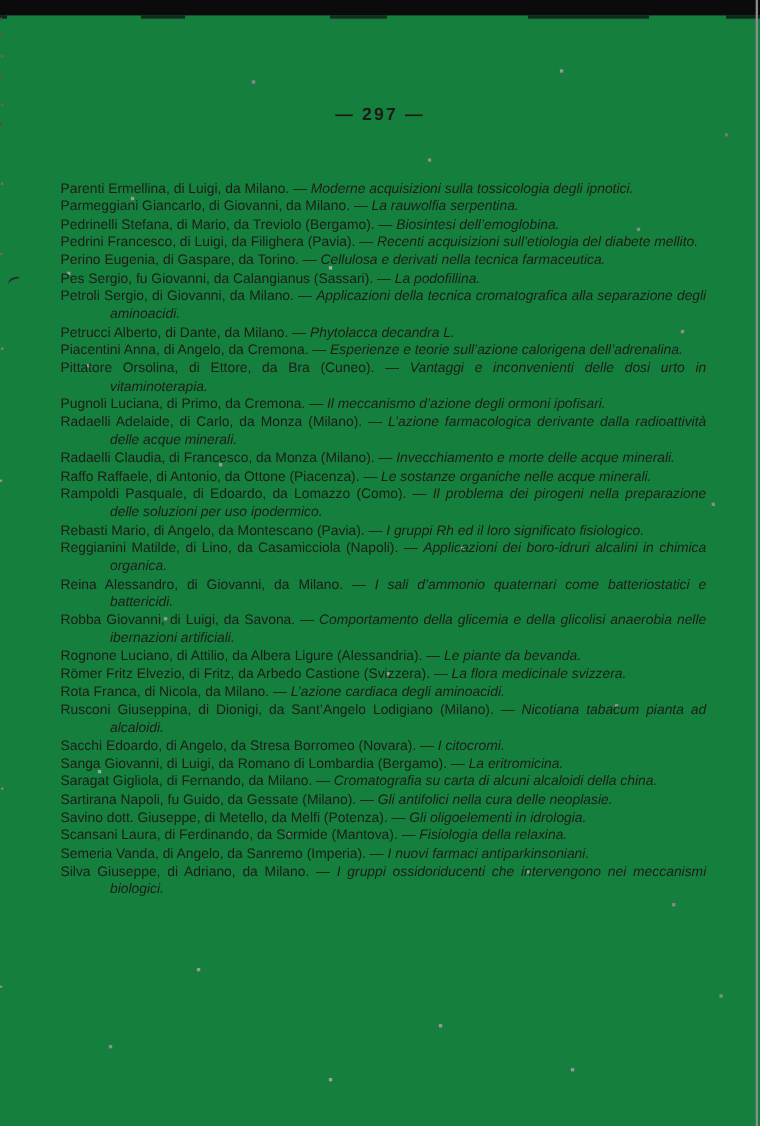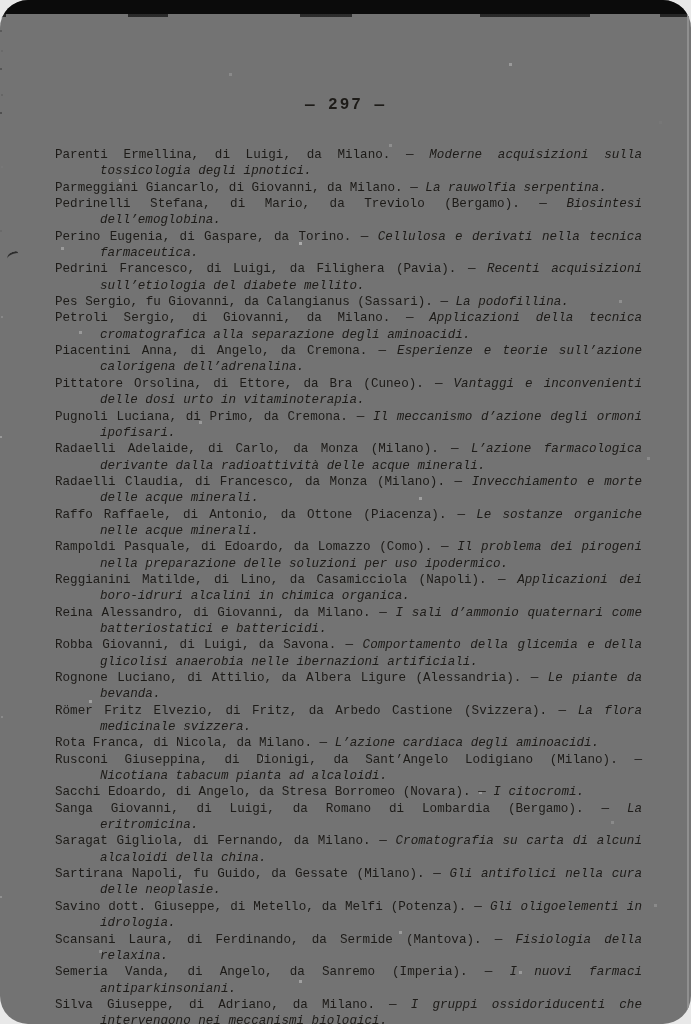--- a/index.html
+++ b/index.html
@@ -4,25 +4,24 @@
 <style>
   html, body {
     margin: 0;
     padding: 0;
     background: #e8e8e8;
   }
   .page {
     position: relative;
     width: 691px;
     height: 1024px;
-    background: #737373;
+    background: #15803d;
     overflow: hidden;
-    font-family: Liberation Mono, monospace;
+    font-family: Liberation Sans, sans-serif;
     color: #1d1b18;
-    border-radius: 28px;
   }
   
   .scan-top-band {
     position: absolute;
     top: 0; left: 0;
     width: 691px; height: 14px;
     background: #0b0b0b;
   }
   .scan-top-band::after {
     content: "";
@@ -89,21 +88,21 @@
     top: 96px; left: 0;
     width: 691px;
     text-align: center;
     font-size: 16px;
     font-weight: 700;
     letter-spacing: 2px;
     color: #1d1b18;
   }
   .entries {
     position: absolute;
-    top: 147px;
+    top: 163px;
     left: 55px;
     width: 587px;
     font-size: 12.6px;
     line-height: 16.35px;
     text-align: justify;
   }
   .entry {
     margin: 0;
     padding-left: 45px;
     text-indent: -45px;
@@ -125,45 +124,47 @@
 
   <div class="page-number">— 297 —</div>
 
   <div class="entries">
     <p class="entry"><span class="entry-name">Parenti Ermellina, di Luigi, da Milano.</span><span class="entry-dash"> — </span><span class="entry-title">Moderne acquisizioni sulla tossicologia degli ipnotici.</span></p>
 
     <p class="entry"><span class="entry-name">Parmeggiani Giancarlo, di Giovanni, da Milano.</span><span class="entry-dash"> — </span><span class="entry-title">La rauwolfia serpentina.</span></p>
 
     <p class="entry"><span class="entry-name">Pedrinelli Stefana, di Mario, da Treviolo (Bergamo).</span><span class="entry-dash"> — </span><span class="entry-title">Biosintesi dell’emoglobina.</span></p>
 
+    <p class="entry"><span class="entry-name">Pedrini Francesco, di Luigi, da Filighera (Pavia).</span><span class="entry-dash"> — </span><span class="entry-title">Recenti acquisizioni sull’etiologia del diabete mellito.</span></p>
+
     <p class="entry"><span class="entry-name">Perino Eugenia, di Gaspare, da Torino.</span><span class="entry-dash"> — </span><span class="entry-title">Cellulosa e derivati nella tecnica farmaceutica.</span></p>
-
-    <p class="entry"><span class="entry-name">Pedrini Francesco, di Luigi, da Filighera (Pavia).</span><span class="entry-dash"> — </span><span class="entry-title">Recenti acquisizioni sull’etiologia del diabete mellito.</span></p>
 
     <p class="entry"><span class="entry-name">Pes Sergio, fu Giovanni, da Calangianus (Sassari).</span><span class="entry-dash"> — </span><span class="entry-title">La podofillina.</span></p>
 
     <p class="entry"><span class="entry-name">Petroli Sergio, di Giovanni, da Milano.</span><span class="entry-dash"> — </span><span class="entry-title">Applicazioni della tecnica cromatografica alla separazione degli aminoacidi.</span></p>
 
+    <p class="entry"><span class="entry-name">Petrucci Alberto, di Dante, da Milano.</span><span class="entry-dash"> — </span><span class="entry-title">Phytolacca decandra L.</span></p>
 
     <p class="entry"><span class="entry-name">Piacentini Anna, di Angelo, da Cremona.</span><span class="entry-dash"> — </span><span class="entry-title">Esperienze e teorie sull’azione calorigena dell’adrenalina.</span></p>
 
     <p class="entry"><span class="entry-name">Pittatore Orsolina, di Ettore, da Bra (Cuneo).</span><span class="entry-dash"> — </span><span class="entry-title">Vantaggi e inconvenienti delle dosi urto in vitaminoterapia.</span></p>
 
 
 
     <p class="entry"><span class="entry-name">Pugnoli Luciana, di Primo, da Cremona.</span><span class="entry-dash"> — </span><span class="entry-title">Il meccanismo d’azione degli ormoni ipofisari.</span></p>
 
     <p class="entry"><span class="entry-name">Radaelli Adelaide, di Carlo, da Monza (Milano).</span><span class="entry-dash"> — </span><span class="entry-title">L’azione farmacologica derivante dalla radioattività delle acque minerali.</span></p>
 
     <p class="entry"><span class="entry-name">Radaelli Claudia, di Francesco, da Monza (Milano).</span><span class="entry-dash"> — </span><span class="entry-title">Invecchiamento e morte delle acque minerali.</span></p>
 
     <p class="entry"><span class="entry-name">Raffo Raffaele, di Antonio, da Ottone (Piacenza).</span><span class="entry-dash"> — </span><span class="entry-title">Le sostanze organiche nelle acque minerali.</span></p>
 
     <p class="entry"><span class="entry-name">Rampoldi Pasquale, di Edoardo, da Lomazzo (Como).</span><span class="entry-dash"> — </span><span class="entry-title">Il problema dei pirogeni nella preparazione delle soluzioni per uso ipodermico.</span></p>
 
+    <p class="entry"><span class="entry-name">Rebasti Mario, di Angelo, da Montescano (Pavia).</span><span class="entry-dash"> — </span><span class="entry-title">I gruppi Rh ed il loro significato fisiologico.</span></p>
 
     <p class="entry"><span class="entry-name">Reggianini Matilde, di Lino, da Casamicciola (Napoli).</span><span class="entry-dash"> — </span><span class="entry-title">Applicazioni dei boro-idruri alcalini in chimica organica.</span></p>
 
     <p class="entry"><span class="entry-name">Reina Alessandro, di Giovanni, da Milano.</span><span class="entry-dash"> — </span><span class="entry-title">I sali d’ammonio quaternari come batteriostatici e battericidi.</span></p>
 
     <p class="entry"><span class="entry-name">Robba Giovanni, di Luigi, da Savona.</span><span class="entry-dash"> — </span><span class="entry-title">Comportamento della glicemia e della glicolisi anaerobia nelle ibernazioni artificiali.</span></p>
 
     <p class="entry"><span class="entry-name">Rognone Luciano, di Attilio, da Albera Ligure (Alessandria).</span><span class="entry-dash"> — </span><span class="entry-title">Le piante da bevanda.</span></p>
 
     <p class="entry"><span class="entry-name">Römer Fritz Elvezio, di Fritz, da Arbedo Castione (Svizzera).</span><span class="entry-dash"> — </span><span class="entry-title">La flora medicinale svizzera.</span></p>

